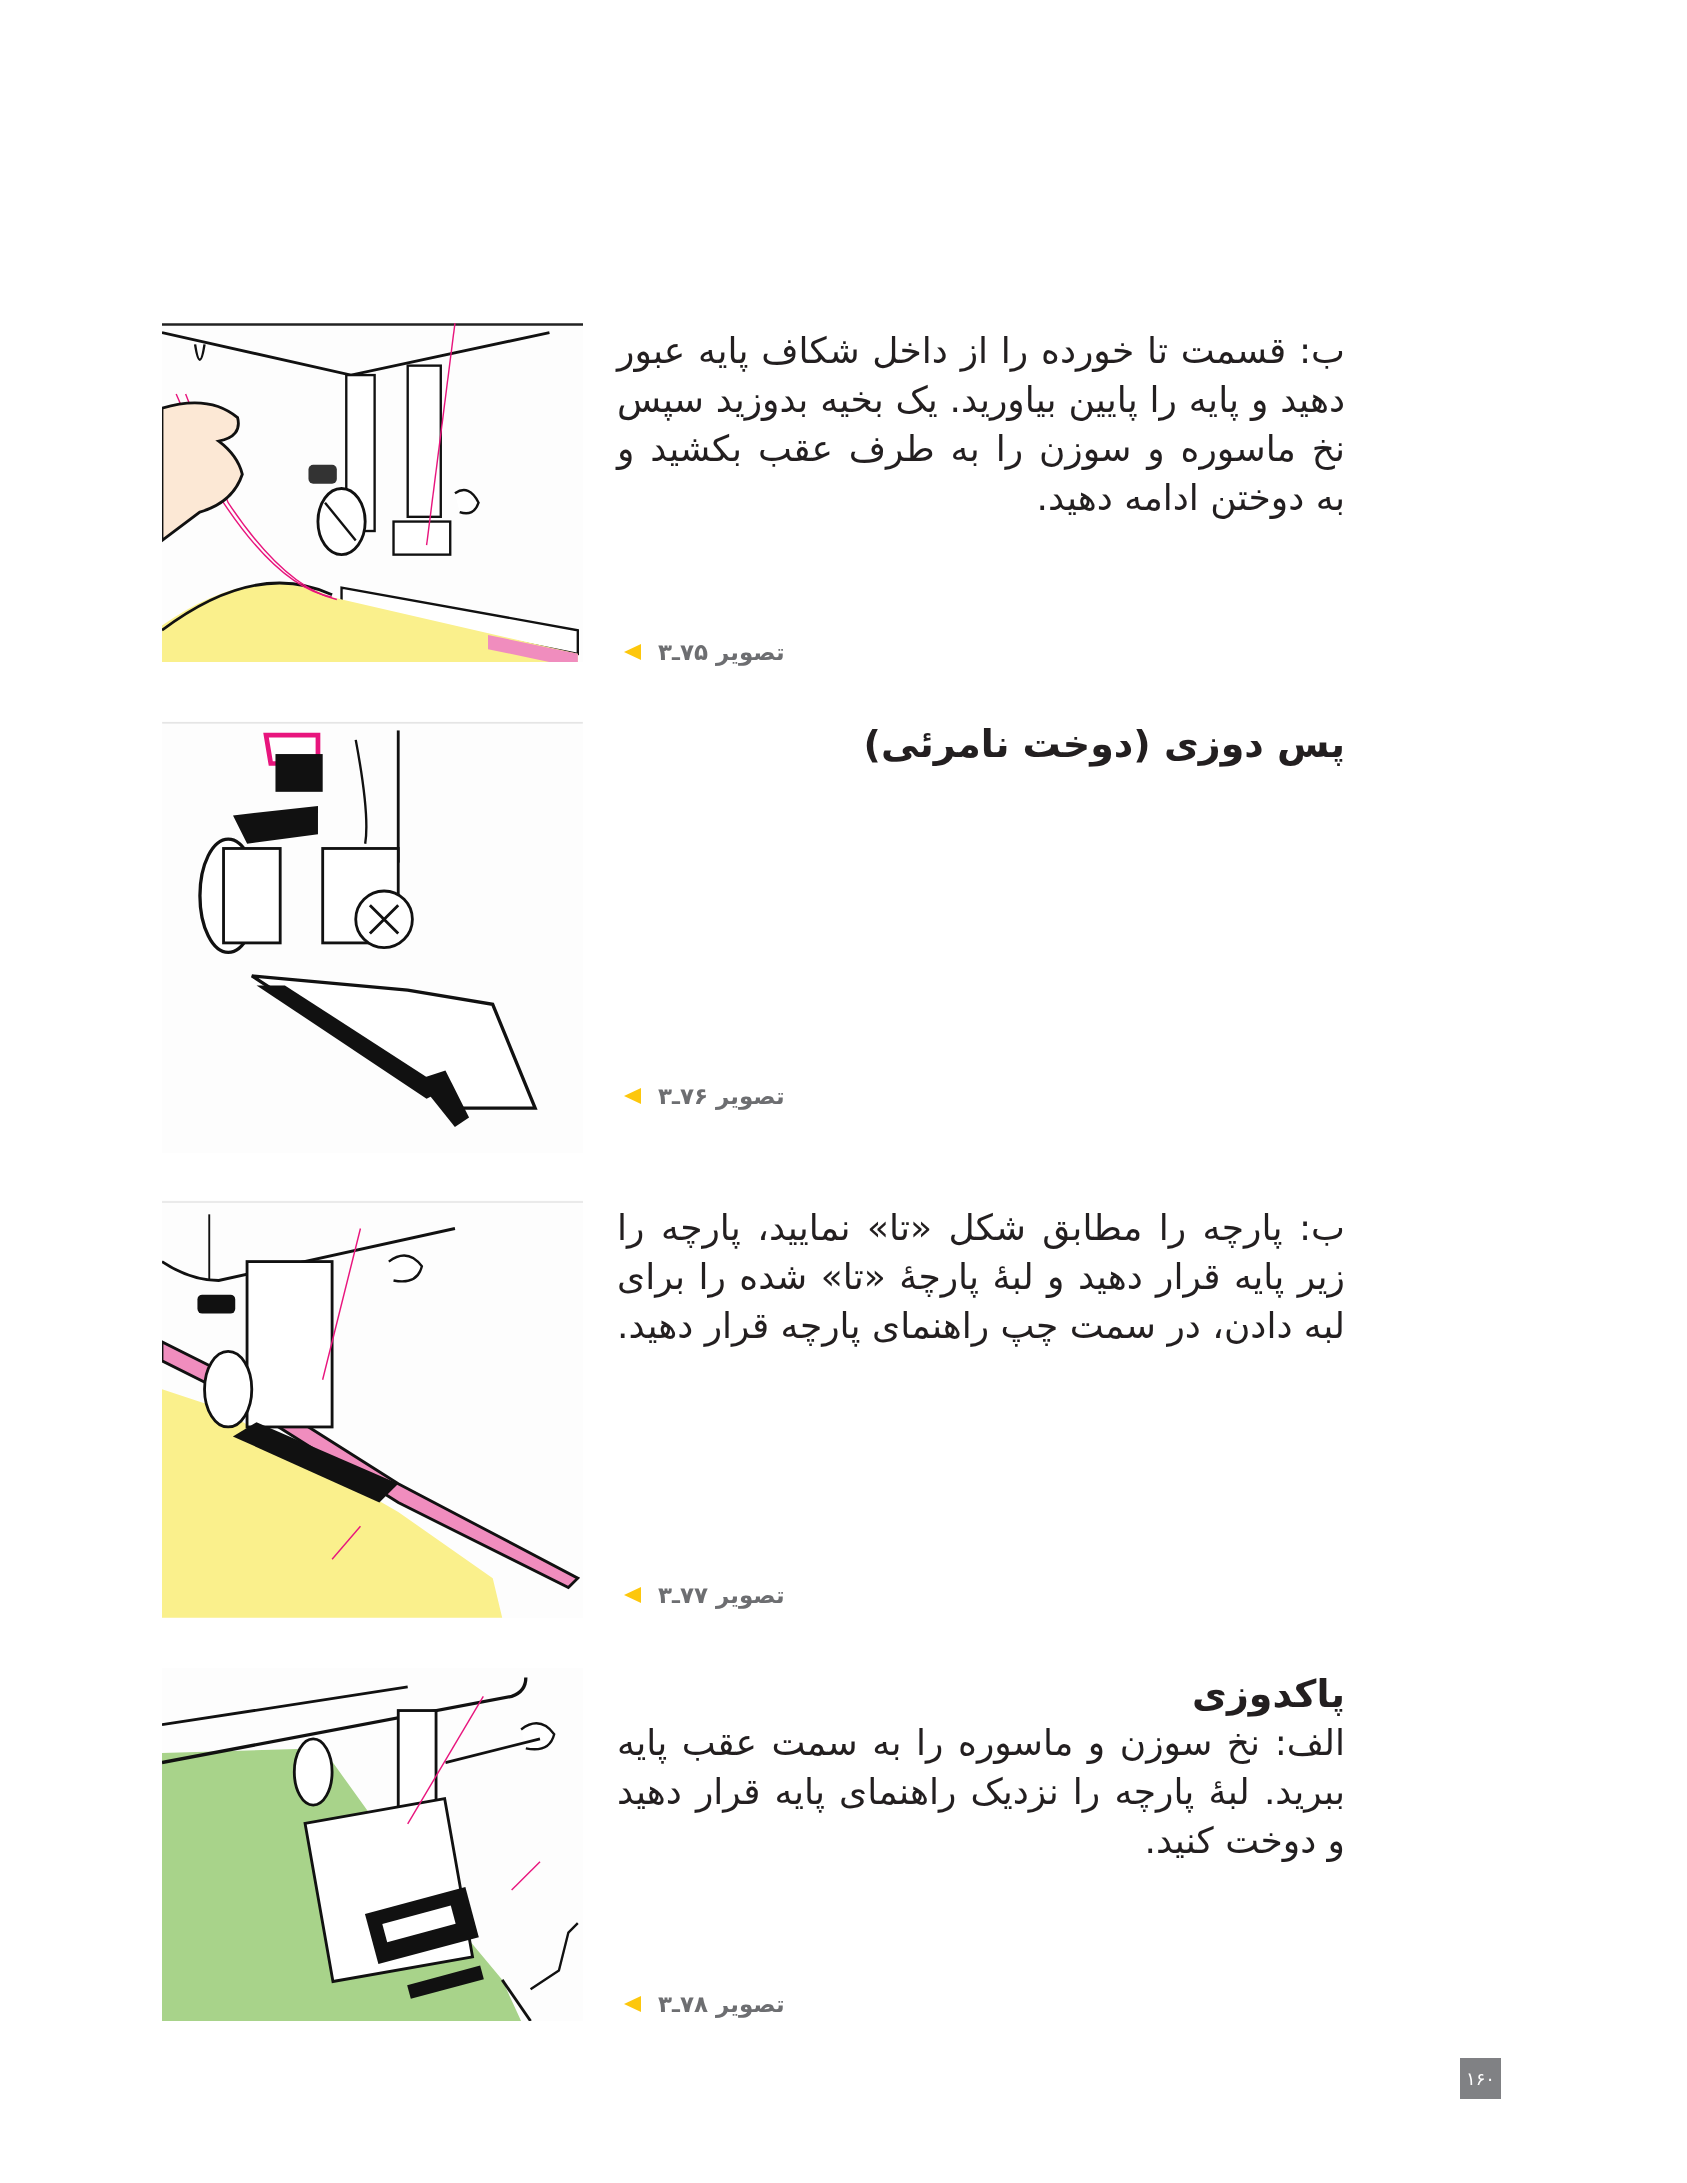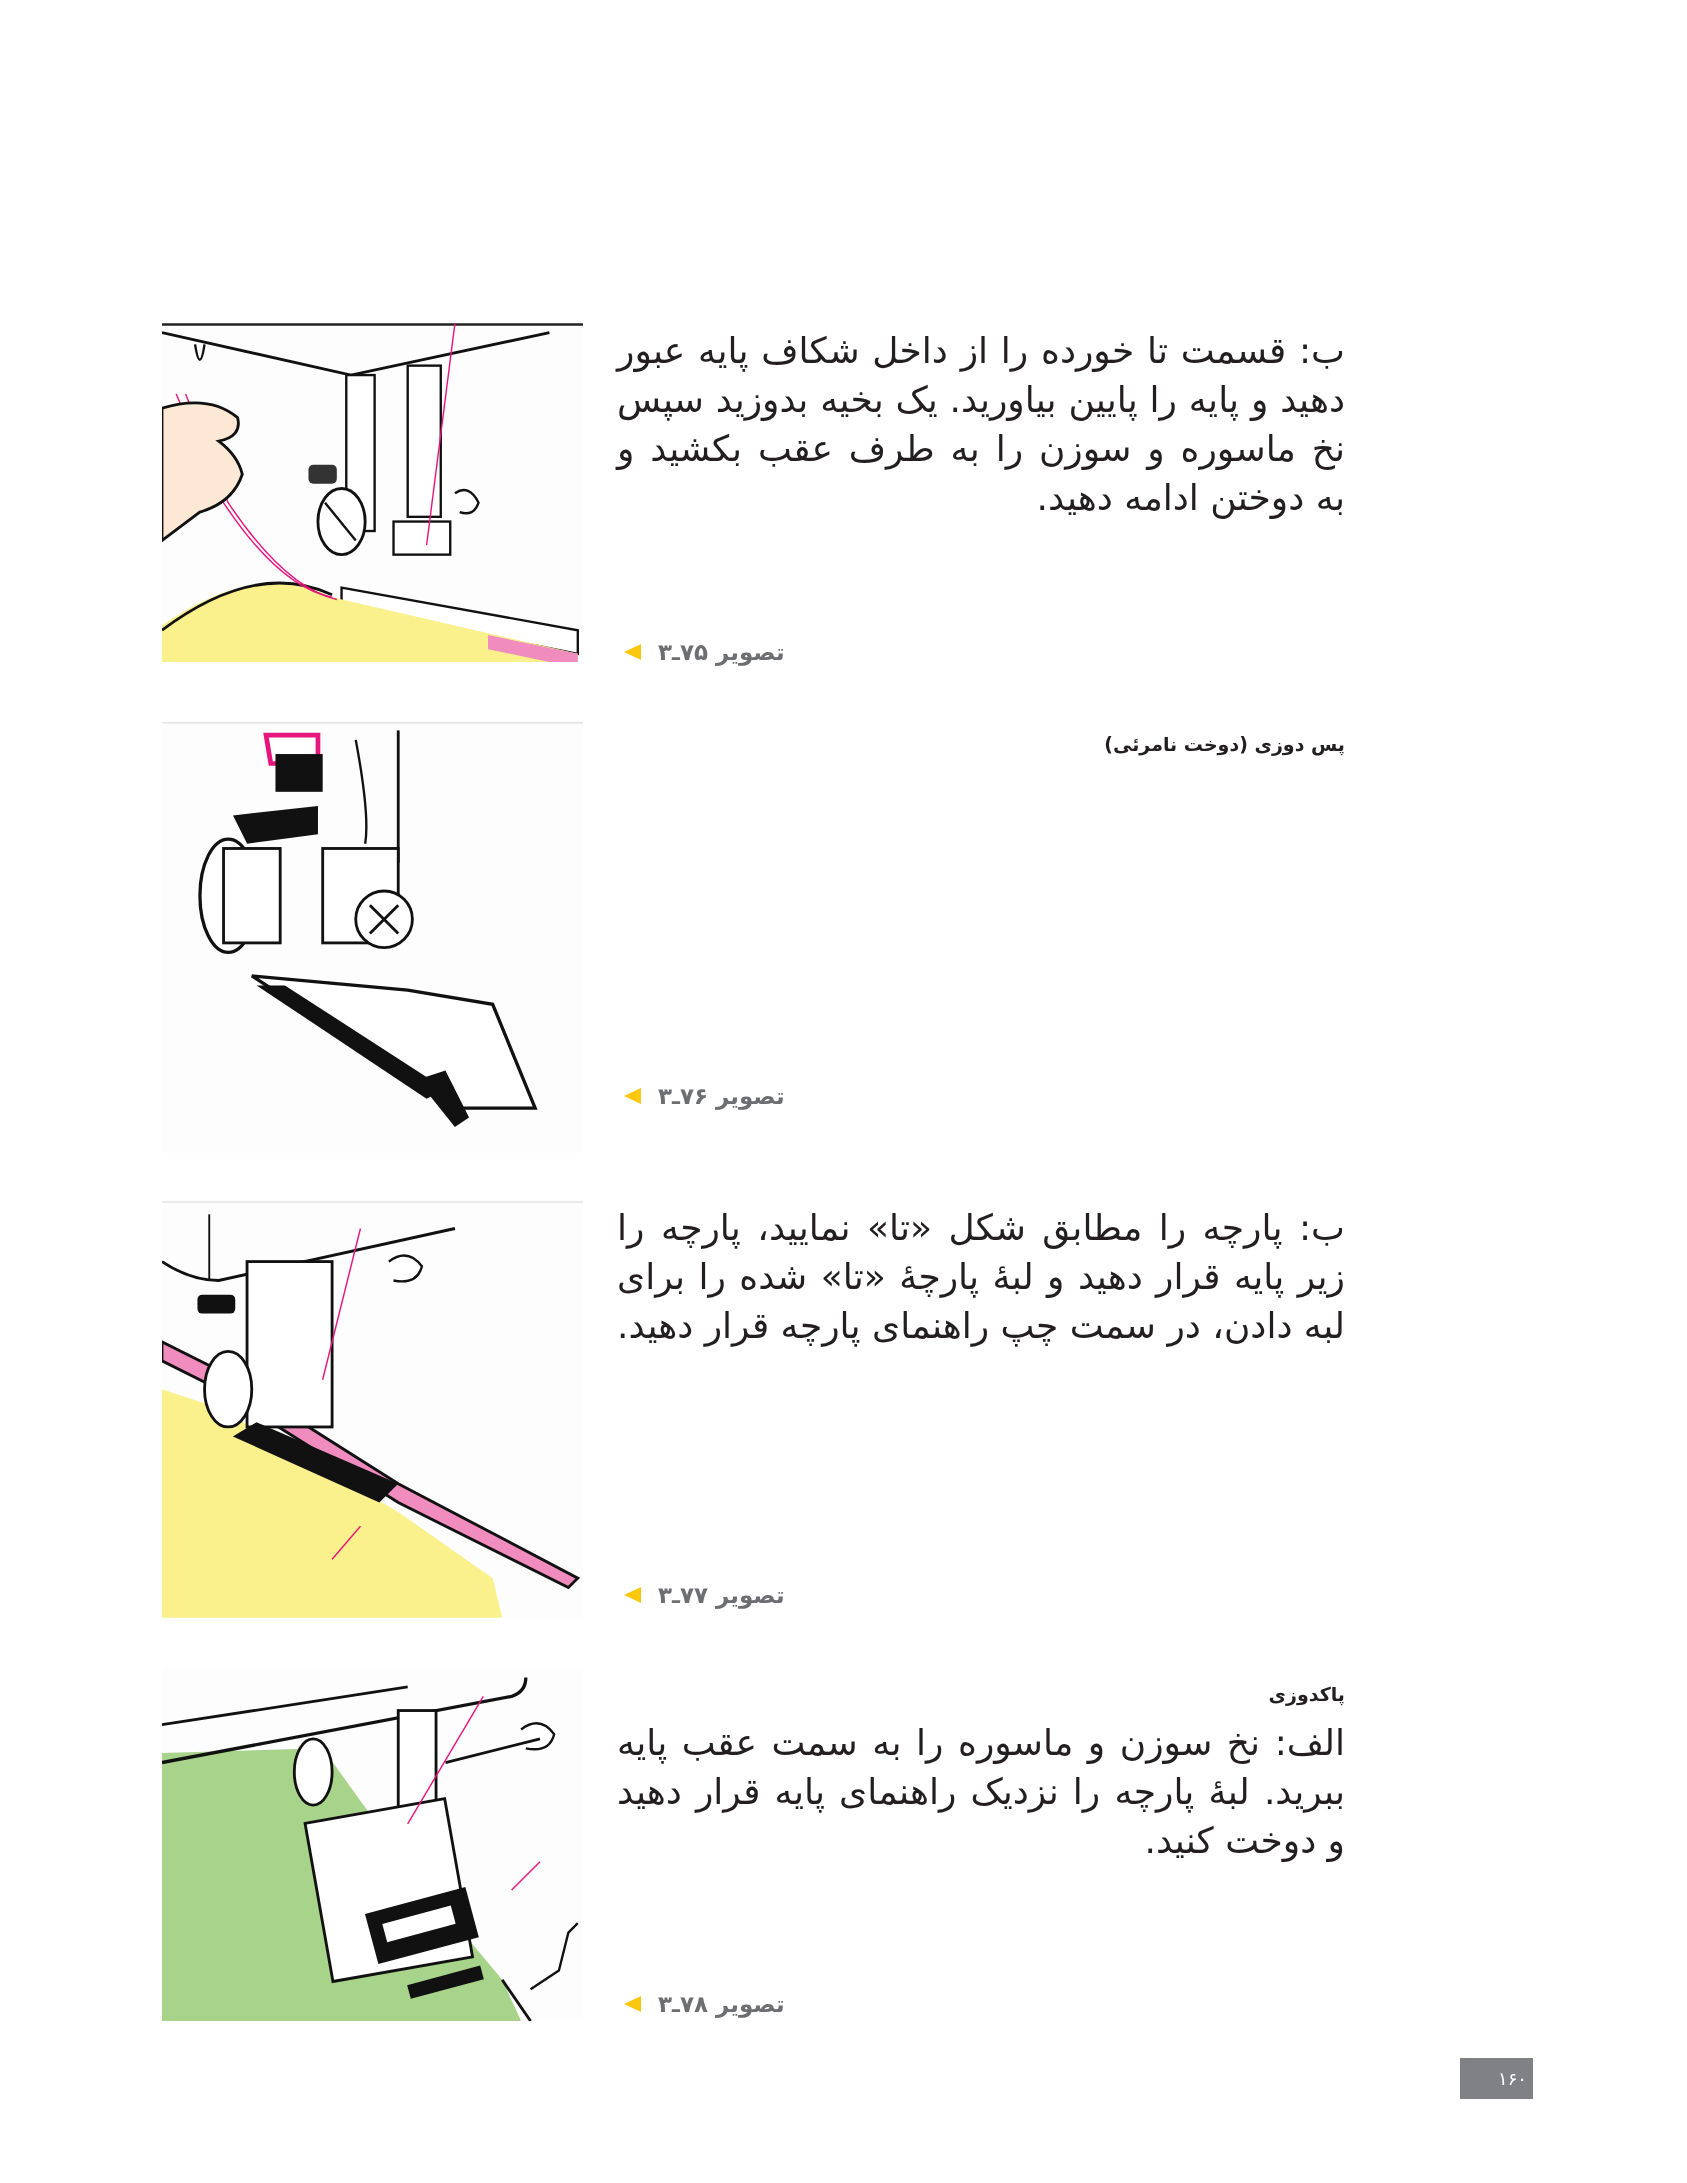--- a/index.html
+++ b/index.html
@@ -1,25 +1,25 @@
 <!DOCTYPE html>
 <html style="font-size:7.6px"><head>
 <meta charset="utf-8">
 <style>
   html, body { margin: 0; padding: 0; background: #ffffff; }
   body { width: 1687px; height: 2183px; position: relative; overflow: hidden; font-family: "DejaVu Sans", sans-serif; }
   .figure { position: absolute; left: 162px; width: 421px; overflow: hidden; background: #fdfdfd; }
   .figure svg { display: block; width: 100%; height: 100%; }
   .text-block { position: absolute; left: 617px; width: 728px; direction: rtl; text-align: right; color: #231f20; }
   .para { font-size: 36px; line-height: 49px; margin: 0; text-align: justify; text-align-last: right; }
-  .heading { font-size: 19px; font-weight: bold; line-height: 47px; margin: 0; }
+  .heading { font-size: 38px; font-weight: bold; line-height: 47px; margin: 0; }
   .caption { position: absolute; left: 624px; height: 33px; display: flex; align-items: center; direction: ltr; gap: 17px; }
   .caption .tri { width: 0; height: 0; border-top: 8.5px solid transparent; border-bottom: 8.5px solid transparent; border-right: 17px solid #FDC70C; }
   .caption .cap-text { font-size: 23px; font-weight: bold; color: #6D6E71; direction: rtl; }
-  .page-num { position: absolute; left: 1460px; top: 2058px; width: 41px; height: 41px; background: #808184; color: #ffffff; font-size: 18px; display: flex; align-items: center; justify-content: center; direction: rtl; padding-left: 32px; }
+  .page-num { position: absolute; left: 1460px; top: 2058px; width: 41px; height: 41px; background: #808184; color: #ffffff; font-size: 18px; display: flex; align-items: center; justify-content: center; direction: rtl; }
 </style>
 </head>
 <body>
 
 <div class="figure" style="top:323px;height:339px;">
   <svg viewBox="0 0 891 717">
     <rect width="891" height="717" fill="#fdfdfd"></rect>
     <line x1="0" y1="3" x2="891" y2="3" stroke="#222" stroke-width="5"></line>
     <path d="M0 20 L400 110 L820 20" fill="none" stroke="#111" stroke-width="6"></path>
     <path d="M70 45 Q80 110 90 45" fill="none" stroke="#111" stroke-width="5"></path>

